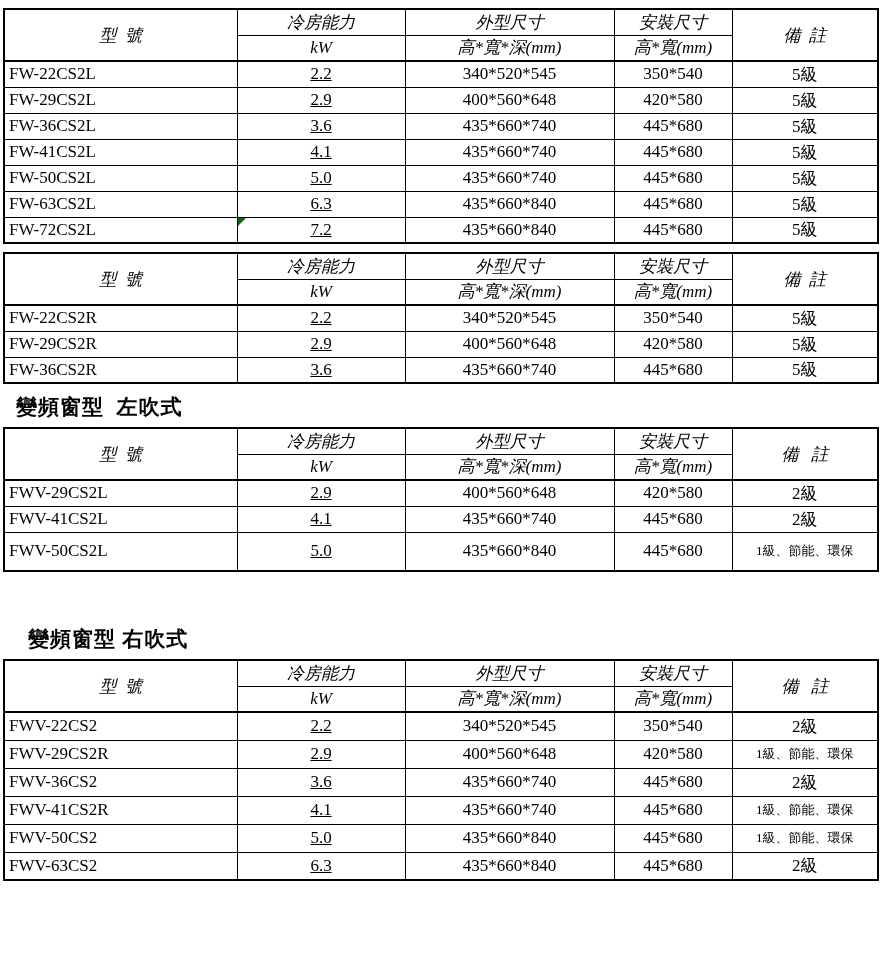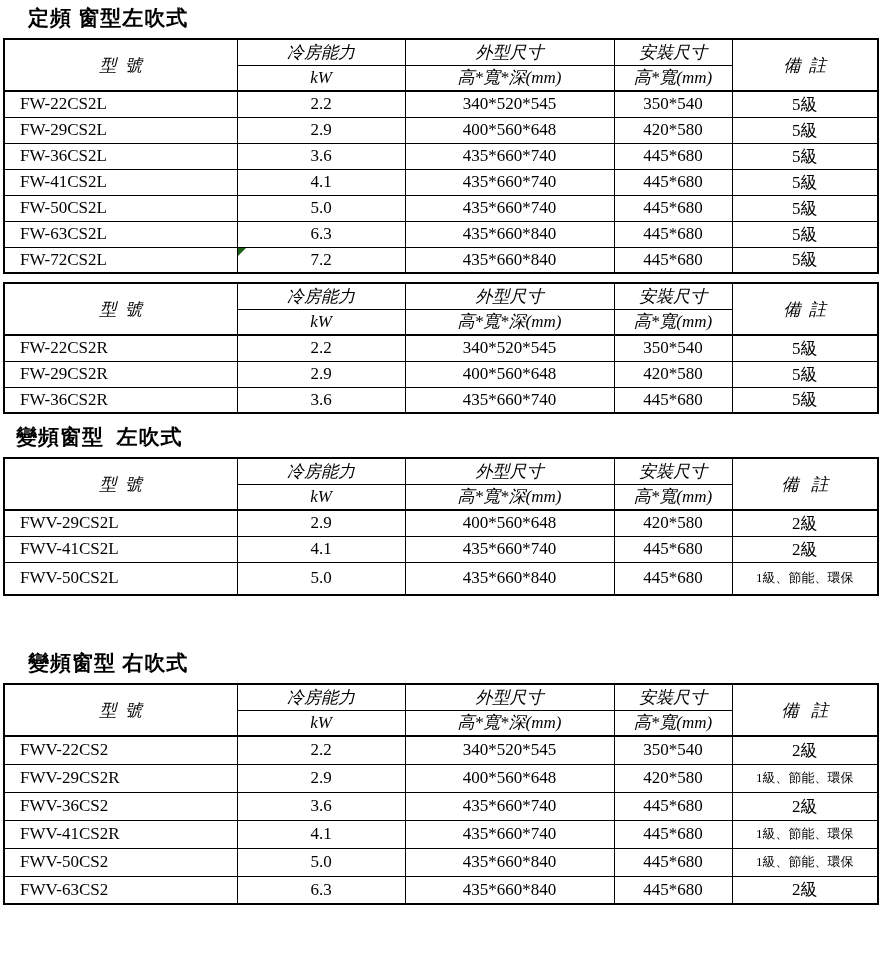--- a/index.html
+++ b/index.html
@@ -41,39 +41,38 @@
     font-size: 17px;
     text-align: center;
     vertical-align: middle;
     padding: 0;
     white-space: pre;
     overflow: hidden;
   }
   thead { border-bottom: 2px solid #000; font-style: italic; }
   thead tr { height: 26px; }
   tbody tr { height: 26px; }
-  .t3 tbody tr:last-child { height: 33px; margin-left: 12px; }
+  .t3 tbody tr:last-child { height: 39px; margin-left: 12px; }
   .t4 tbody tr { height: 28px; }
-  td.model-cell { text-align: left; padding-left: 15px; }
-  td.kw-cell { position: relative; }
+  td.model-cell { text-align: left; padding-left: 4px; }
+  td.kw-cell { position: relative; text-decoration: underline; }
   td.remark-cell.small { font-size: 13px; letter-spacing: 0; }
   .corner-marker {
     position: absolute; top: 0; left: 0;
     width: 0; height: 0;
     border-top: 8px solid #1a6018;
     border-right: 8px solid transparent;
   }
 </style>
 </head>
 <body>
 
 <main class="sheet">
 
   <section class="block b1">
-    <h2 class="title">定頻 窗型左吹式</h2>
     <table class="spec t1">
       <colgroup>
           <col class="c-model">
           <col class="c-kw">
           <col class="c-dim">
           <col class="c-install">
           <col class="c-remark">
         </colgroup>
       <thead>
         <tr>

